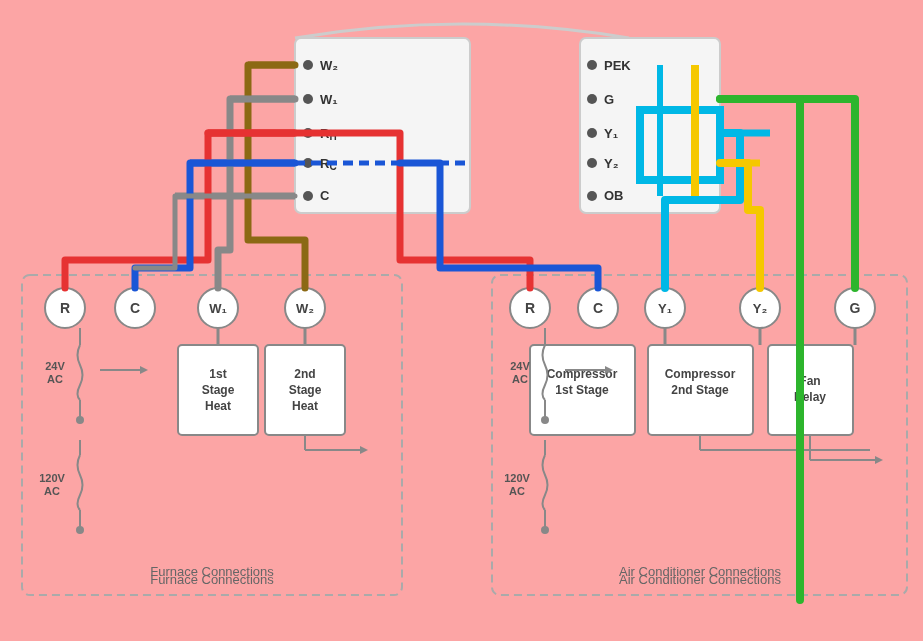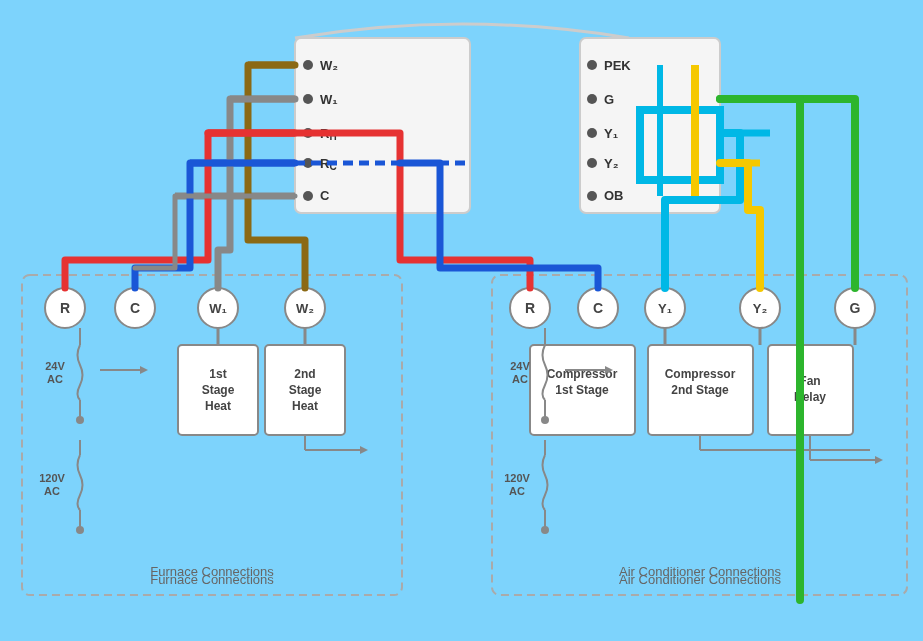--- a/index.html
+++ b/index.html
@@ -8,21 +8,21 @@
       font-family: Arial, sans-serif;
       width: 923px;
       height: 641px;
       overflow: hidden;
       position: relative;
     }
     #main-container {
       width: 923px;
       height: 641px;
       position: relative;
-      background: #7dd3fc;
+      background: #fca5a5;
     }
 
     
     #wires-svg {
       position: absolute;
       top: 0;
       left: 0;
       width: 923px;
       height: 641px;
       z-index: 5;

